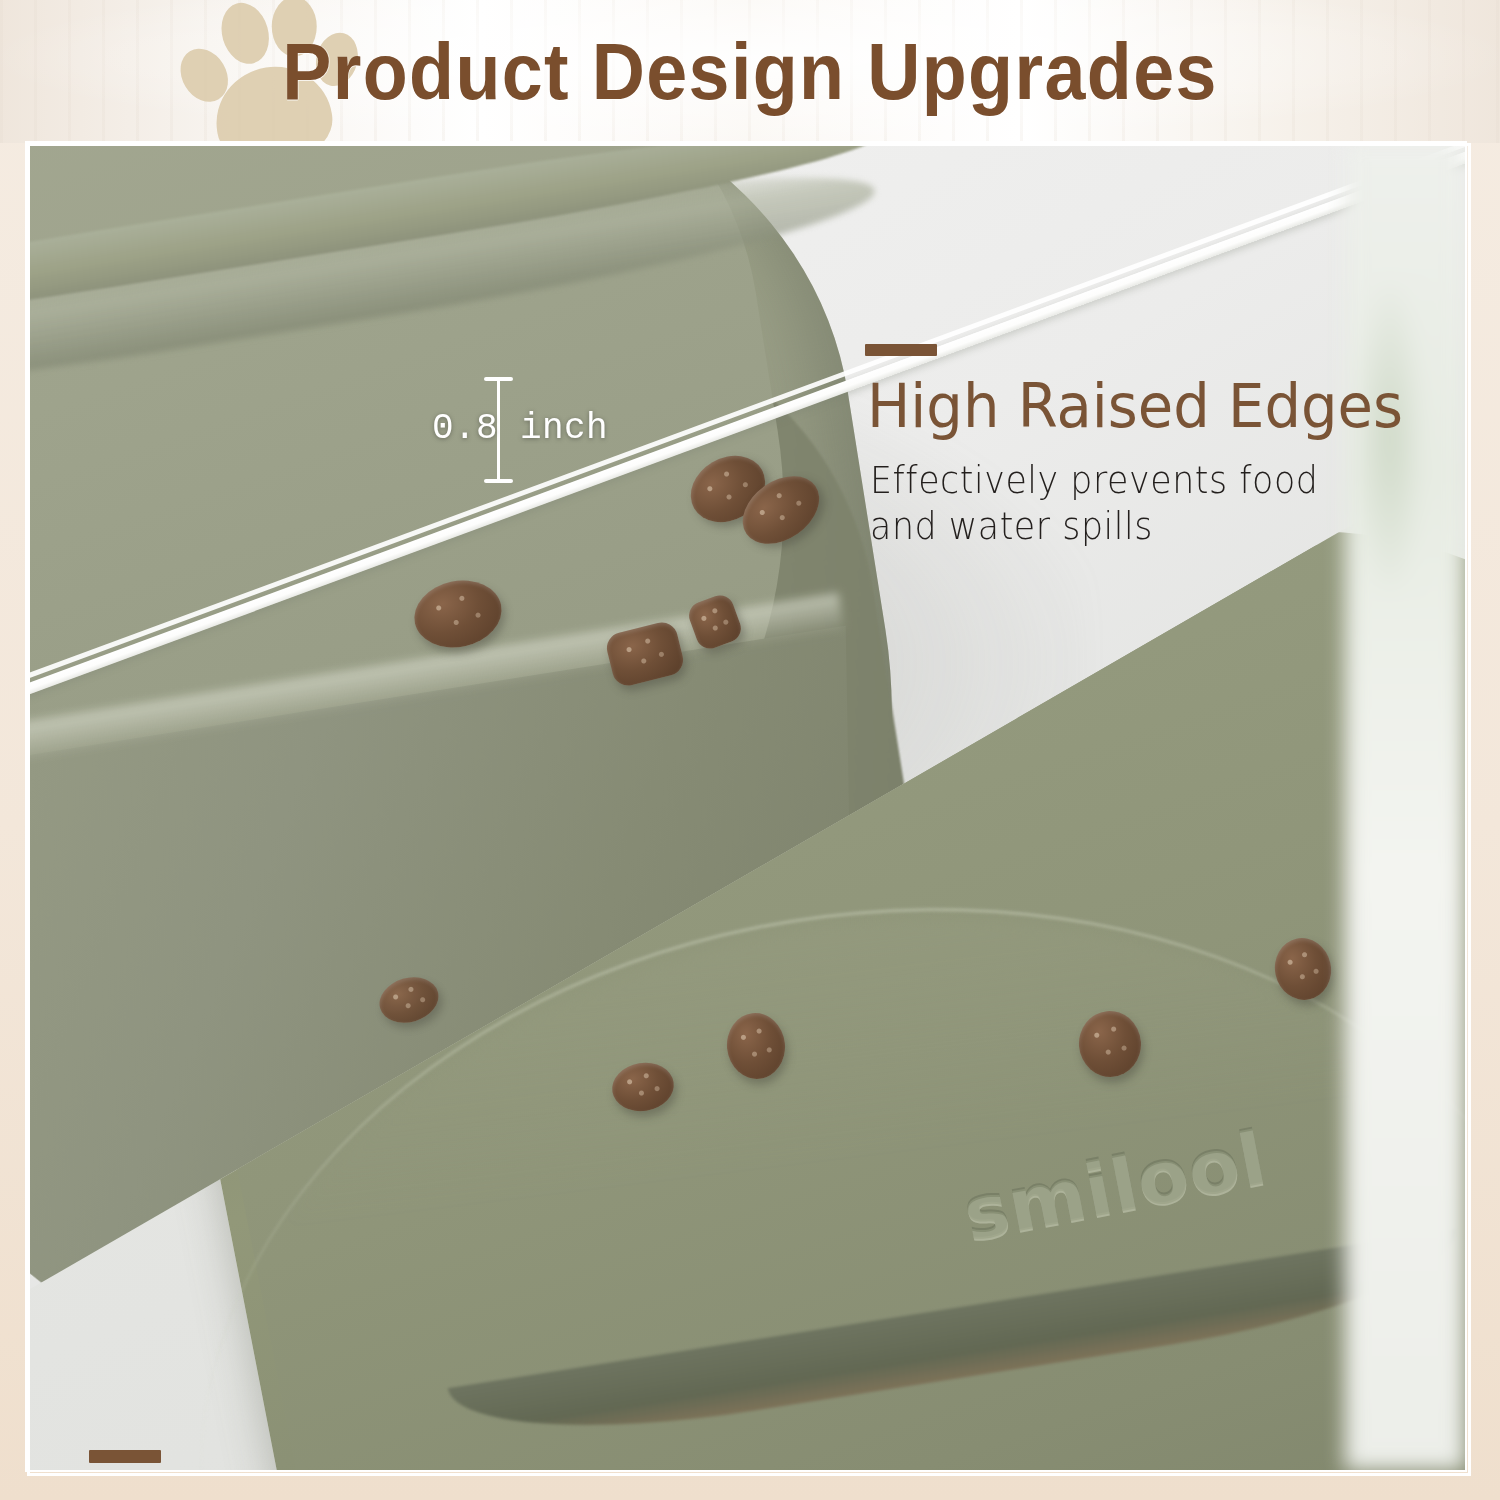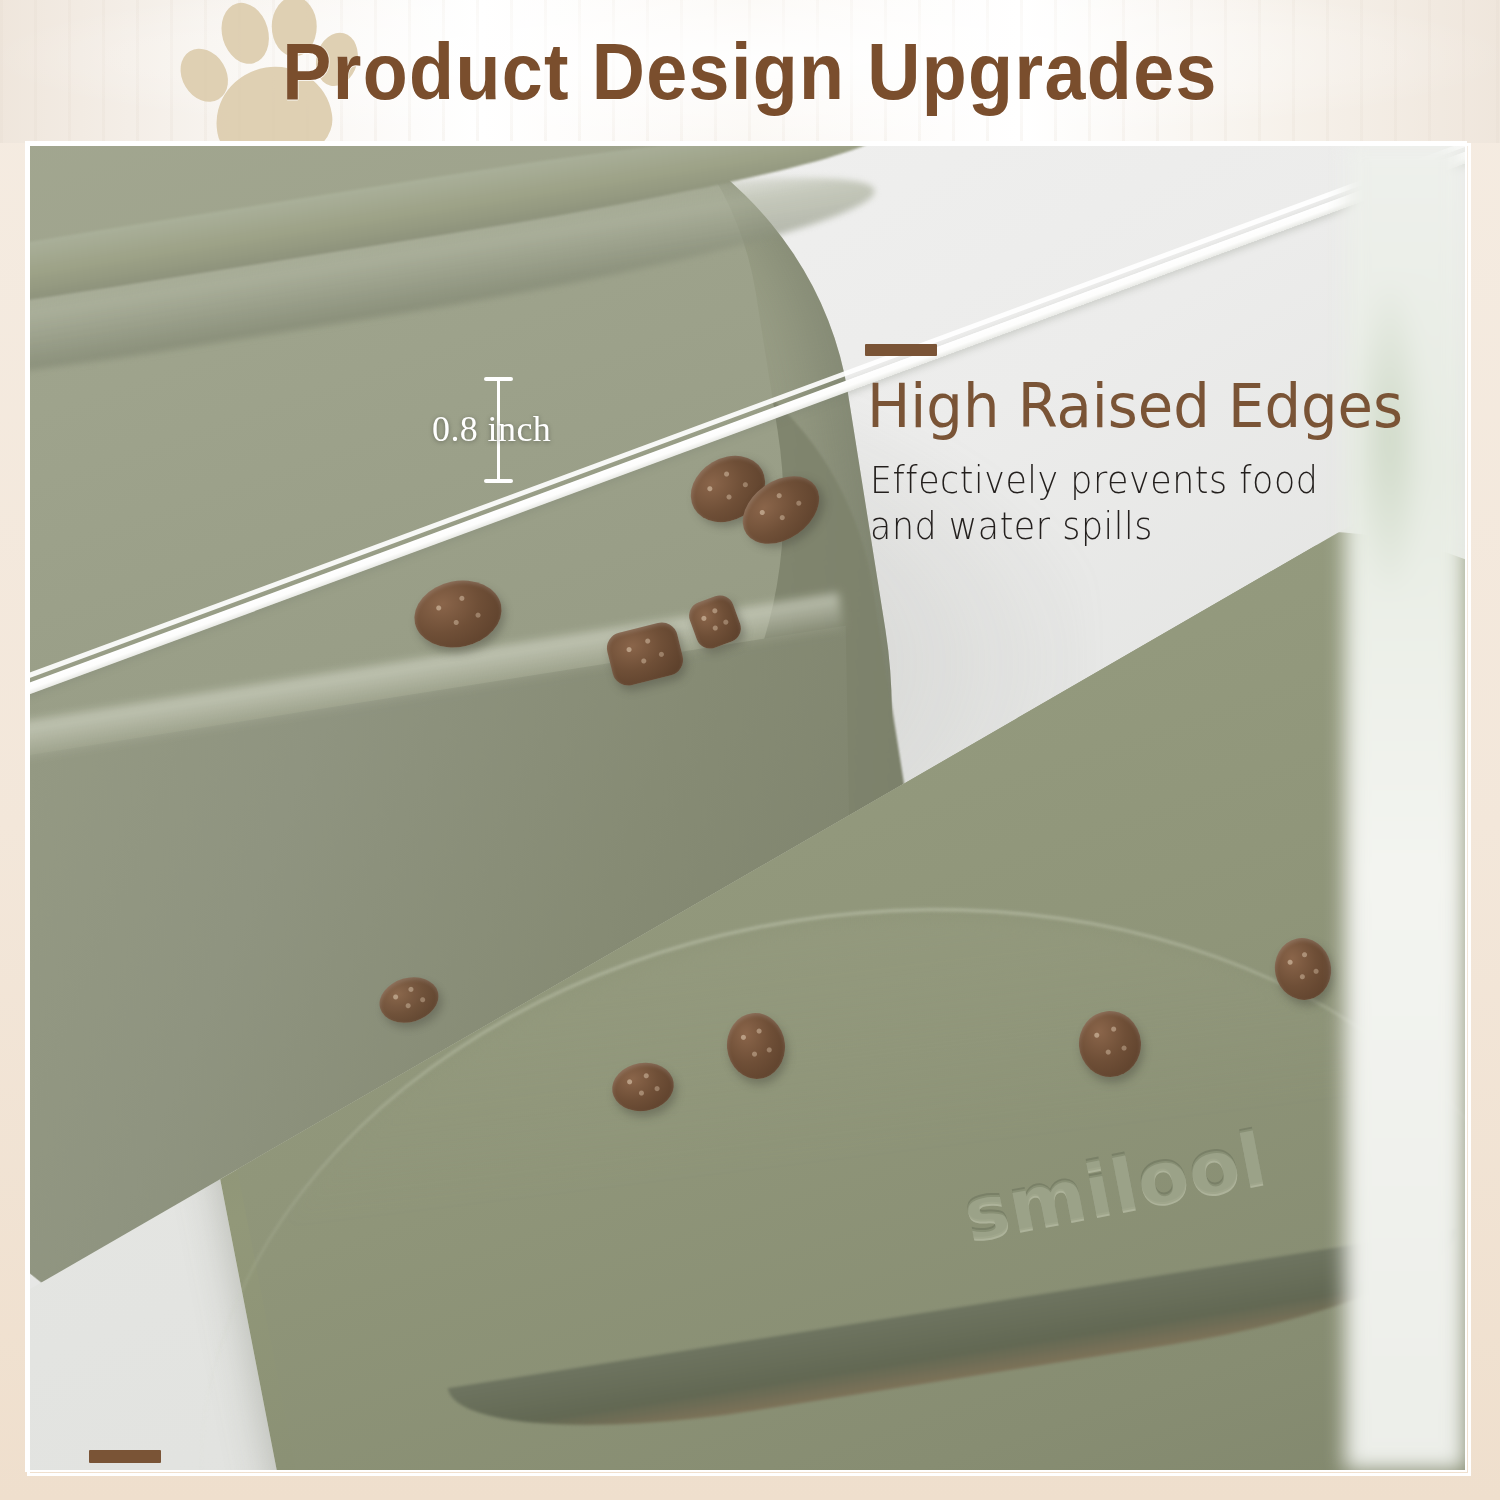--- a/index.html
+++ b/index.html
@@ -164,21 +164,21 @@
   .dim{
     position:absolute;left:451px;top:232px;width:40px;height:110px;
   }
   .dim .stem{position:absolute;left:19px;top:4px;width:3px;height:102px;background:#ffffff;border-radius:2px;}
   .dim .cap{position:absolute;left:6px;width:29px;height:4px;background:#ffffff;border-radius:2px;}
   .dim .cap.t{top:2px;}
   .dim .cap.b{top:104px;}
   .dim-label{
     position:absolute;left:405px;top:265px;
     color:#ffffff;font-size:36px;font-weight:400;
-    font-family:Liberation Serif, serif;
+    font-family:Liberation Mono, monospace;
     letter-spacing:.4px;white-space:nowrap;
     text-shadow:0 1px 4px rgba(60,62,55,.55);
   }
 
   
   .kib{position:absolute;border-radius:50%;
        background:radial-gradient(ellipse at 35% 30%,#8a654a 0%,#6f4f37 45%,#573c28 100%);
        box-shadow:2px 6px 9px rgba(70,70,60,.40), inset 0 2px 4px rgba(255,255,255,.18);}
   .kib.spk:after{
     content:"";position:absolute;inset:0;border-radius:50%;

